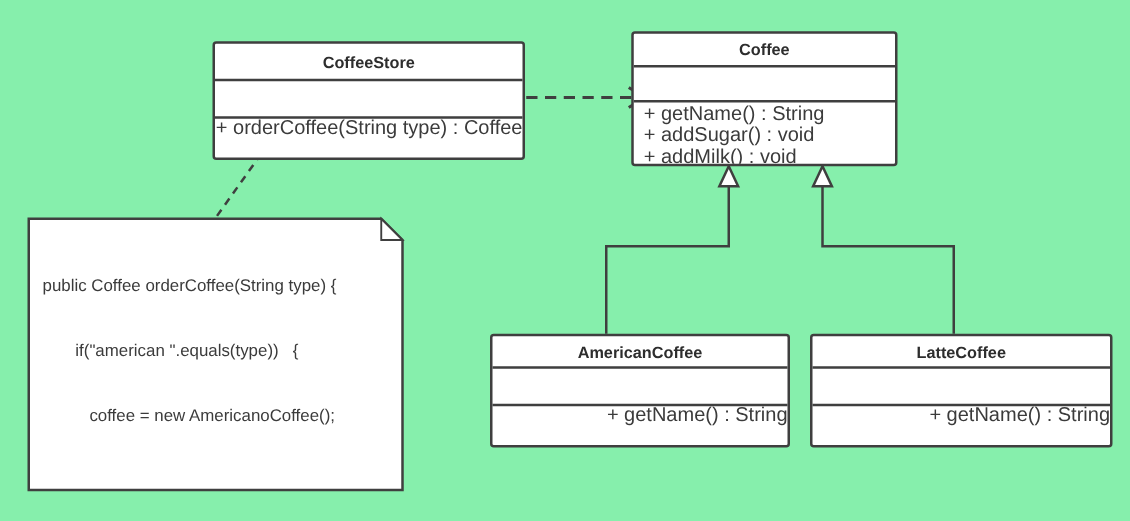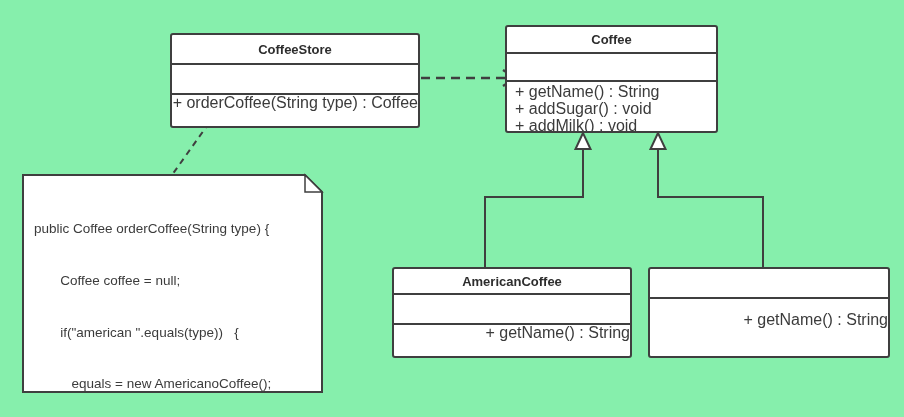--- a/index.html
+++ b/index.html
@@ -78,31 +78,31 @@
 
   <div class="uml-class" style="left:392px;top:267px;width:240px;height:91px">
     <div class="uml-title" style="height:26px">AmericanCoffee</div>
     <div class="uml-attrs" style="height:30px"></div>
     <div class="uml-methods single">
       <div class="uml-method">+ getName() : String</div>
     </div>
   </div>
 
   <div class="uml-class" style="left:648px;top:267px;width:242px;height:91px">
+    <div class="uml-title" style="height:26px">LatteCoffee</div>
     <div class="uml-attrs" style="height:30px"></div>
     <div class="uml-methods single">
       <div class="uml-method">+ getName() : String</div>
     </div>
   </div>
 
   <div class="code-note">
     <div class="code-line">public Coffee orderCoffee(String type) {</div>
-    <div class="code-line">       Coffee coffee = null;</div>
     <div class="code-line">       if("american ".equals(type))   {</div>
-    <div class="code-line">          equals = new AmericanoCoffee();</div>
+    <div class="code-line">          coffee = new AmericanoCoffee();</div>
     
     
     
     
     
     
     
     
   </div>
 

